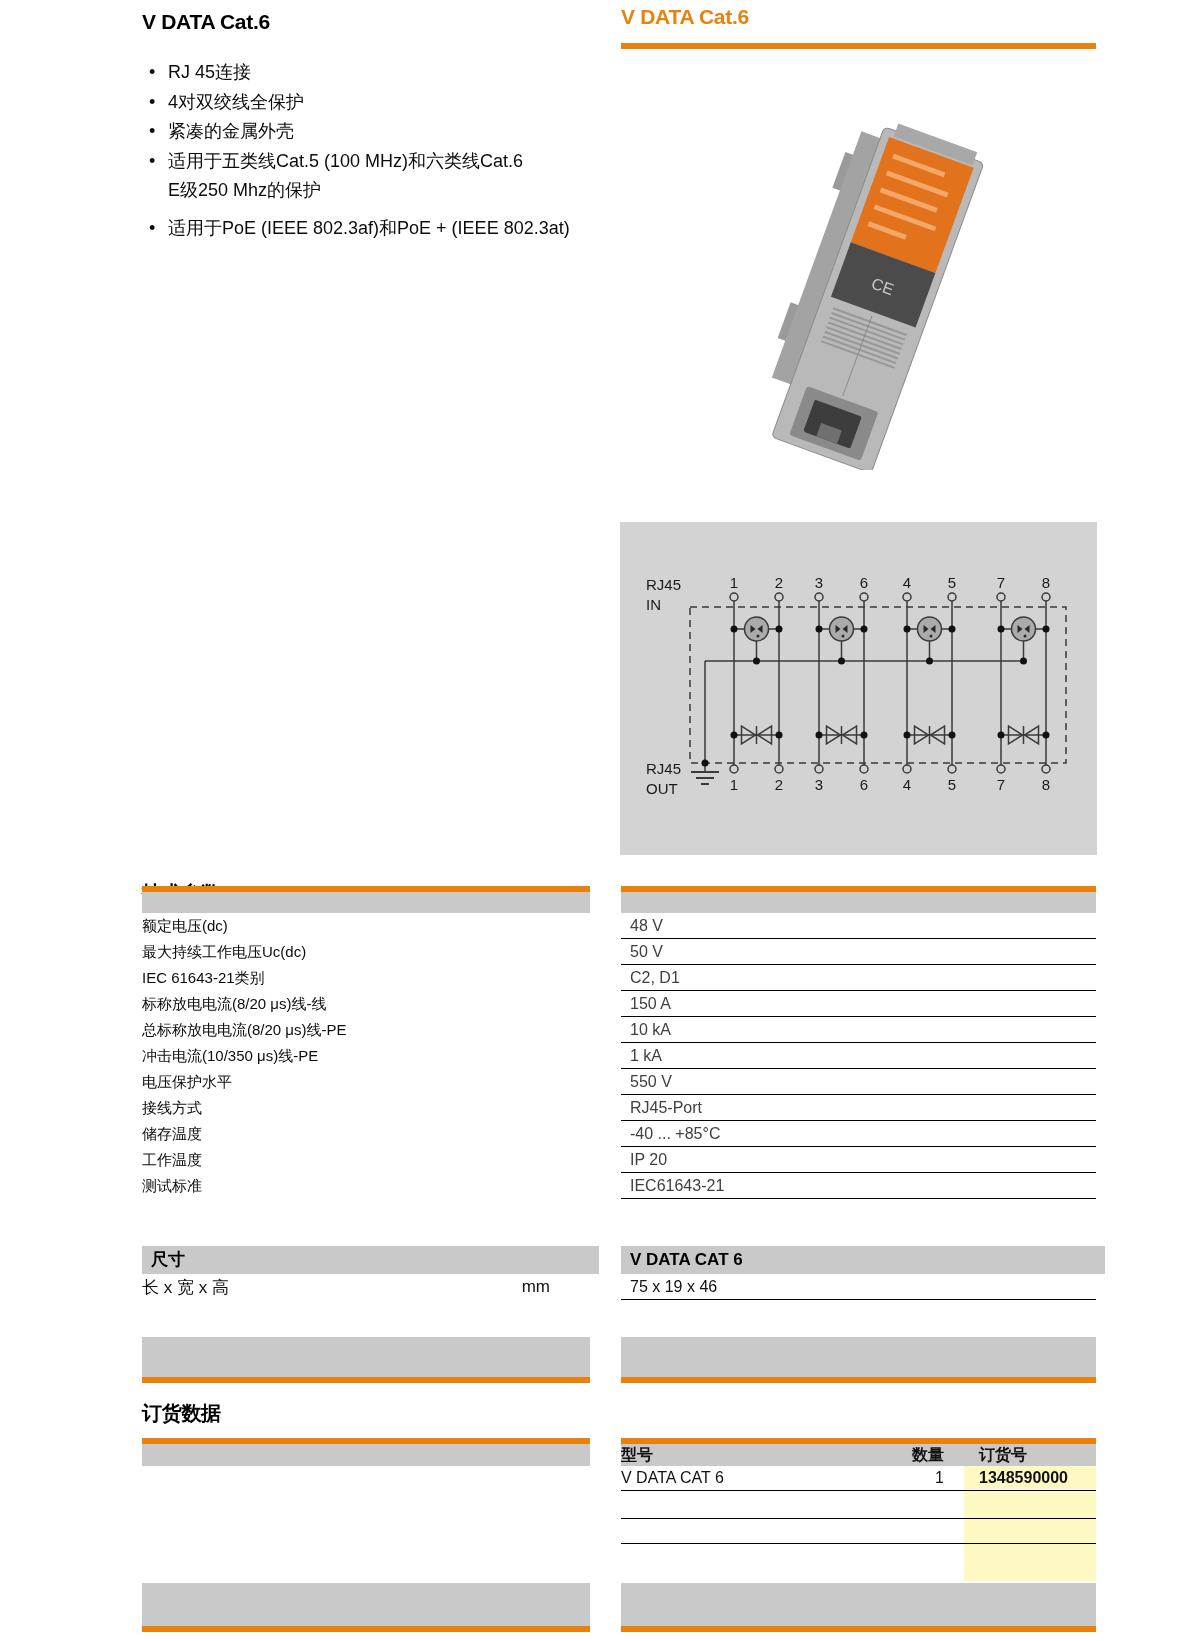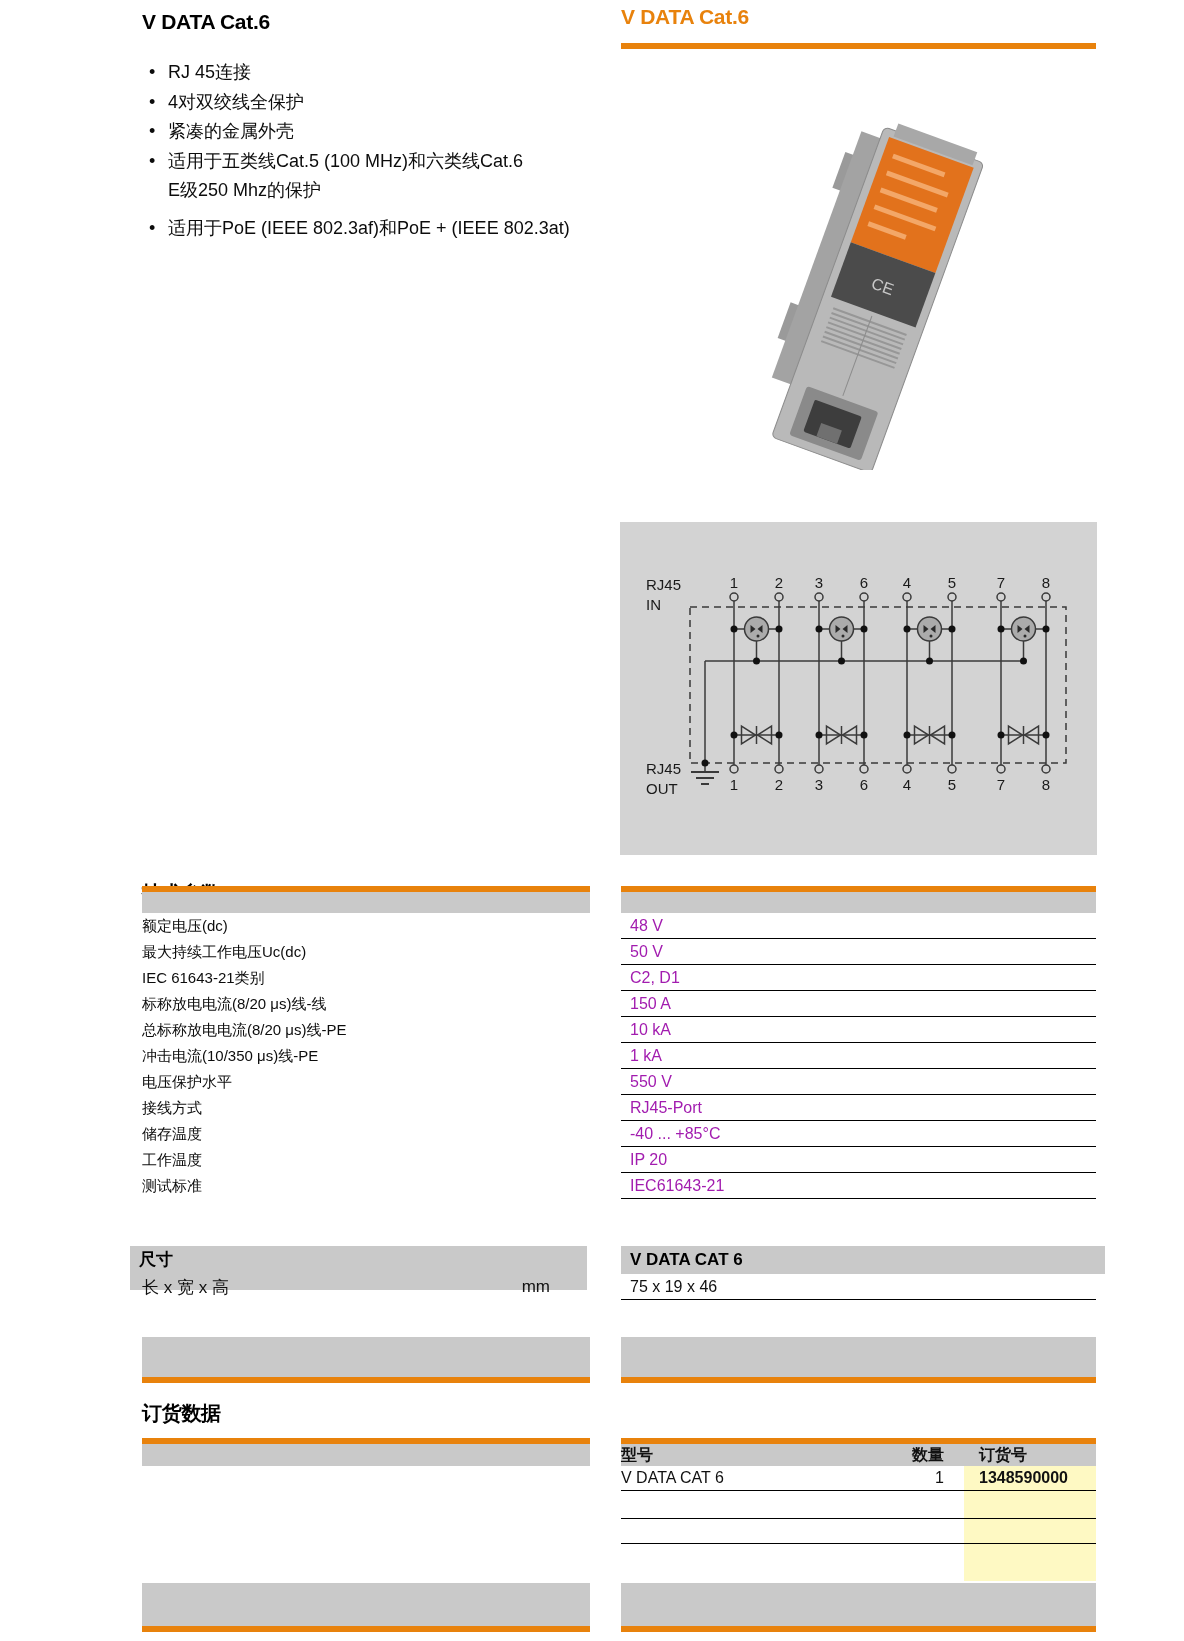--- a/index.html
+++ b/index.html
@@ -25,21 +25,21 @@
   .feat.gap { margin-top:8px; }
 
   
   .band { background:#c9c9c9; }
   .band-label { font-size:17px; font-weight:bold; line-height:28px; padding-left:9px; color:#000; }
   .band-orange-bottom { background:#c9c9c9; border-bottom:6px solid #e8820c; }
 
   
   .trow-l { height:26px; display:flex; align-items:center; font-size:15px; color:#0c0c0c; }
   .trow-r { height:26px; box-sizing:border-box; border-bottom:1px solid #000;
-            display:flex; align-items:center; padding-left:9px; font-size:16px; color:#a21caf; }
+            display:flex; align-items:center; padding-left:9px; font-size:16px; color:#404040; }
 
   .dimrow-l { height:26px; display:flex; align-items:center; justify-content:space-between;
               font-size:17px; padding-right:40px; box-sizing:border-box; }
   .dimrow-r { height:26px; box-sizing:border-box; border-bottom:1px solid #000;
               display:flex; align-items:center; padding-left:9px; font-size:16px; }
 
   
   .ohead { display:flex; height:22px; align-items:center; font-size:16px; font-weight:bold; }
   .orow  { display:flex; box-sizing:border-box; font-size:16px; align-items:center; }
   .orow.bline { border-bottom:1px solid #000; }
@@ -283,21 +283,21 @@
     <div class="trow-r">150 A</div>
     <div class="trow-r">10 kA</div>
     <div class="trow-r">1 kA</div>
     <div class="trow-r">550 V</div>
     <div class="trow-r">RJ45-Port</div>
     <div class="trow-r">-40 ... +85°C</div>
     <div class="trow-r">IP 20</div>
     <div class="trow-r">IEC61643-21</div>
   </div>
 
-  <div class="abs band band-label" style="left:100px; top:1246px; width:448px; height:44px;">尺寸</div>
+  <div class="abs band band-label" style="left:112px; top:1246px; width:448px; height:28px;">尺寸</div>
   <div class="abs band band-label" style="left:591px; top:1246px; width:475px; height:28px;">V DATA CAT 6</div>
   <div class="abs dimrow-l" style="left:112px; top:1274px; width:448px;">
     <span>长 x 宽 x 高</span>
     <span>mm</span>
   </div>
   <div class="abs dimrow-r" style="left:591px; top:1274px; width:475px;">
     <span>75 x 19 x 46</span>
   </div>
 
   <div class="abs band-orange-bottom" style="left:112px; top:1337px; width:448px; height:40px;"></div>

